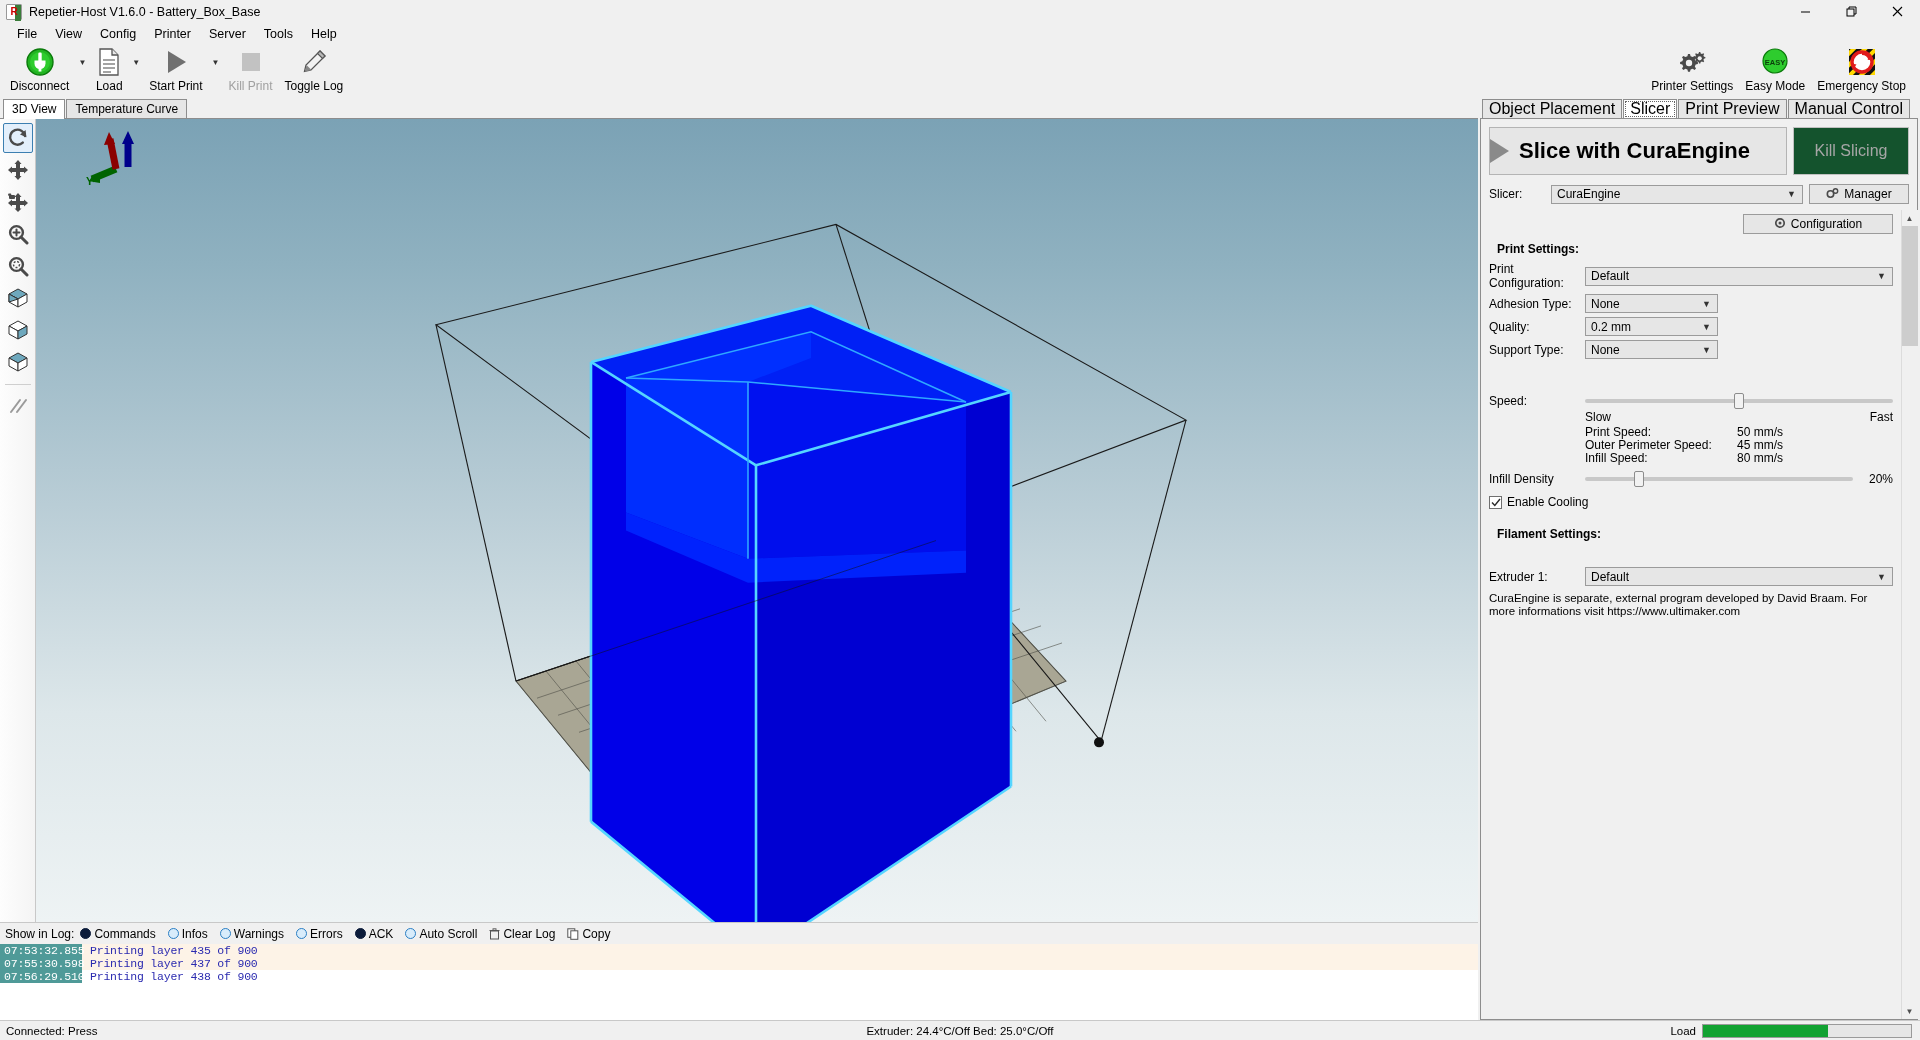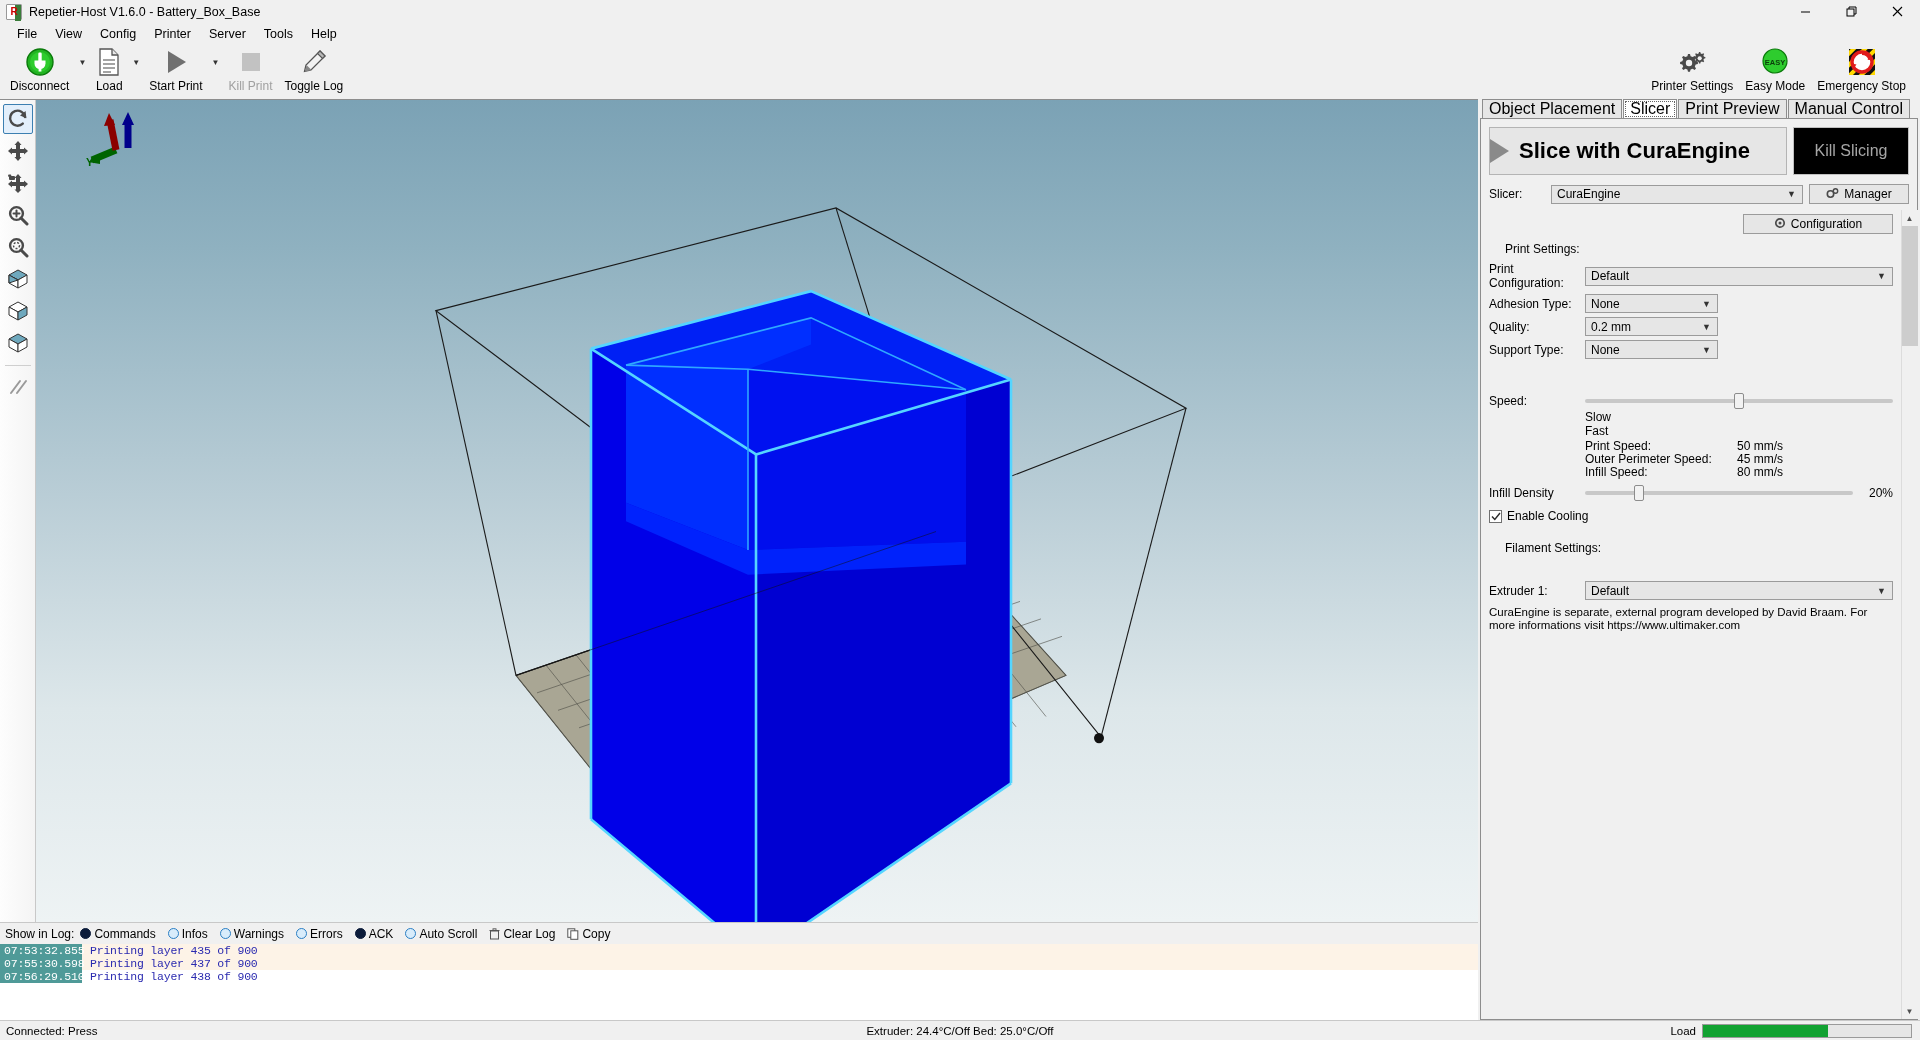--- a/index.html
+++ b/index.html
@@ -103,21 +103,21 @@
                  outline: 1px dotted #666; outline-offset: -3px; margin-top: 12px; }
   #rpanel { flex: 1; border: 1px solid #8d8d8d; border-top: 1px solid #8d8d8d; margin: 0 2px 0 2px;
             background: #f0f0f0; display: flex; flex-direction: column; min-height: 0; position: relative; }
 
   .slice-row { display: flex; padding: 8px 8px 0 8px; gap: 6px; }
   #slice-btn { flex: 1; height: 48px; background: #e6e6e6; border: 1px solid #b4b4b4;
                display: flex; align-items: center; justify-content: flex-start; gap: 10px;
                font-size: 22px; font-weight: bold; }
   #slice-btn .play { width: 0; height: 0; border-left: 19px solid #8a8a8a;
                      border-top: 12px solid transparent; border-bottom: 12px solid transparent; }
-  #kill-slicing { width: 116px; height: 48px; background: #000000; border: 1px solid #c0c0c0;
+  #kill-slicing { width: 116px; height: 48px; background: #14532d; border: 1px solid #c0c0c0;
                   display: flex; align-items: center; justify-content: center;
                   font-size: 16px; color: #a6a6a6; }
 
   .slicer-row { display: flex; align-items: center; padding: 9px 8px 6px 8px; gap: 6px; }
   .slicer-row .lbl { width: 56px; font-size: 12px; }
   .combo { background: #e6e6e6; border: 1px solid #9b9b9b; height: 19px; display: flex;
            align-items: center; padding-left: 5px; font-size: 12px; position: relative; }
   .combo .chev { margin-left: auto; margin-right: 6px; color: #333; font-size: 9px; }
   .btn { background: #e6e6e6; border: 1px solid #9b9b9b; height: 20px; display: inline-flex;
          align-items: center; justify-content: center; gap: 5px; font-size: 12px; padding: 0 10px; }
@@ -125,28 +125,28 @@
   #scrollwrap { flex: 1; display: flex; min-height: 0; }
   #scrollinner { flex: 1; overflow: hidden; position: relative; padding: 0 8px 0 8px; min-width: 0; }
   #vscroll { width: 16px; background: #f0f0f0; border-left: 1px solid #dcdcdc; flex: none;
              display: flex; flex-direction: column; align-items: center; }
   #vscroll .arr { width: 16px; height: 16px; display: flex; align-items: center; justify-content: center;
                   font-size: 8px; color: #505050; background: #f0f0f0; }
   #vscroll .track { flex: 1; width: 16px; background: #f0f0f0; position: relative; }
   #vscroll .thumb { position: absolute; top: 0; left: 0; width: 16px; height: 120px; background: #cdcdcd; }
 
   .cfg-row { display: flex; justify-content: flex-end; padding: 4px 0 0 0; }
-  .sec-title { font-weight: normal; font-size: 12px; margin: 8px 0 6px 16px; }
+  .sec-title { font-weight: bold; font-size: 12px; margin: 8px 0 6px 8px; }
   .frow { display: flex; align-items: center; margin-bottom: 4px; }
   .frow .flbl { width: 96px; font-size: 12px; flex: none; }
   .slider { position: relative; height: 16px; display: flex; align-items: center; }
   .slider .track { height: 4px; background: #c8c8c8; width: 100%; border-radius: 2px; }
   .slider .thumb { position: absolute; width: 10px; height: 16px; background: #f2f2f2;
                    border: 1px solid #8c8c8c; border-radius: 2px; }
-  .speed-legend { display: flex; justify-content: space-between; font-size: 12px; margin-top: 1px; flex-direction: column; }
+  .speed-legend { display: flex; justify-content: space-between; font-size: 12px; margin-top: 1px; }
   .speed-list { margin-top: 2px; }
   .speed-list .sl-row { display: flex; font-size: 12px; line-height: 13px; }
   .speed-list .sl-name { width: 152px; }
   .chk { display: flex; align-items: center; gap: 5px; font-size: 12px; margin-top: 8px; }
   .chk .box { width: 13px; height: 13px; border: 1px solid #707070; background: #fff;
               display: flex; align-items: center; justify-content: center; }
   .note { font-size: 11.5px; line-height: 13px; margin-top: 6px; }
 </style>
 </head>
 <body>
@@ -299,20 +299,24 @@
         </div>
         <div class="tb-lbl">Emergency Stop</div>
       </div>
     </div>
   </div>
 
   <div id="body">
 
     <div id="left">
 
+      <div id="viewtabs">
+        <div class="vtab active">3D View</div>
+        <div class="vtab">Temperature Curve</div>
+      </div>
 
       <div id="viewwrap">
 
         <div id="vtoolbar">
           <div class="vt-btn sel">
             <svg width="22" height="22" viewBox="0 0 22 22">
               <path d="M18 9 a7.5 7.5 0 1 0 -2.2 6.6" fill="none" stroke="#4a4a4a" stroke-width="2.4" stroke-linecap="round"></path>
               <polygon points="18.6,3 19.4,10.2 13,7.4" fill="#4a4a4a"></polygon>
             </svg>
           </div>

